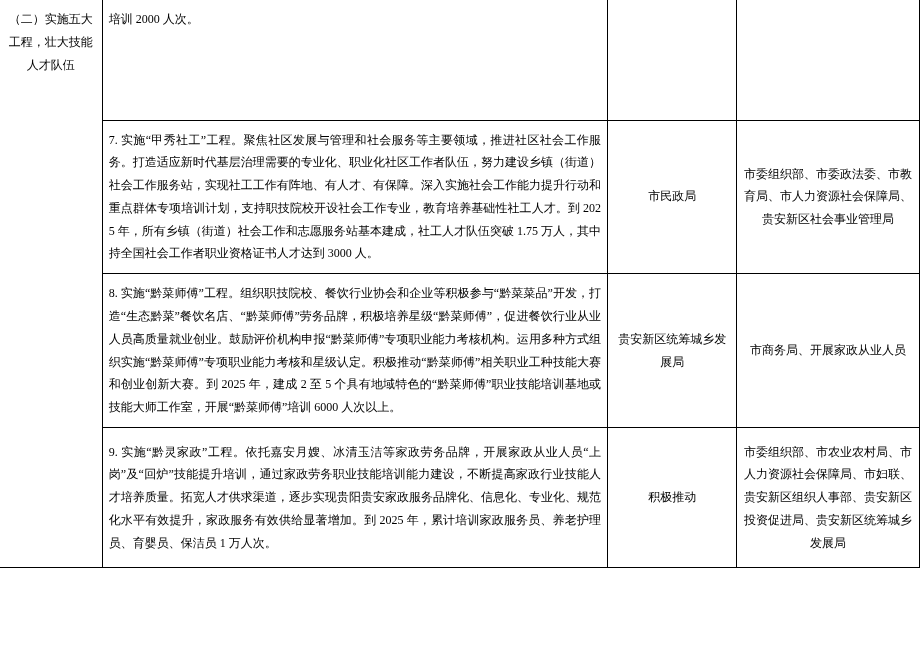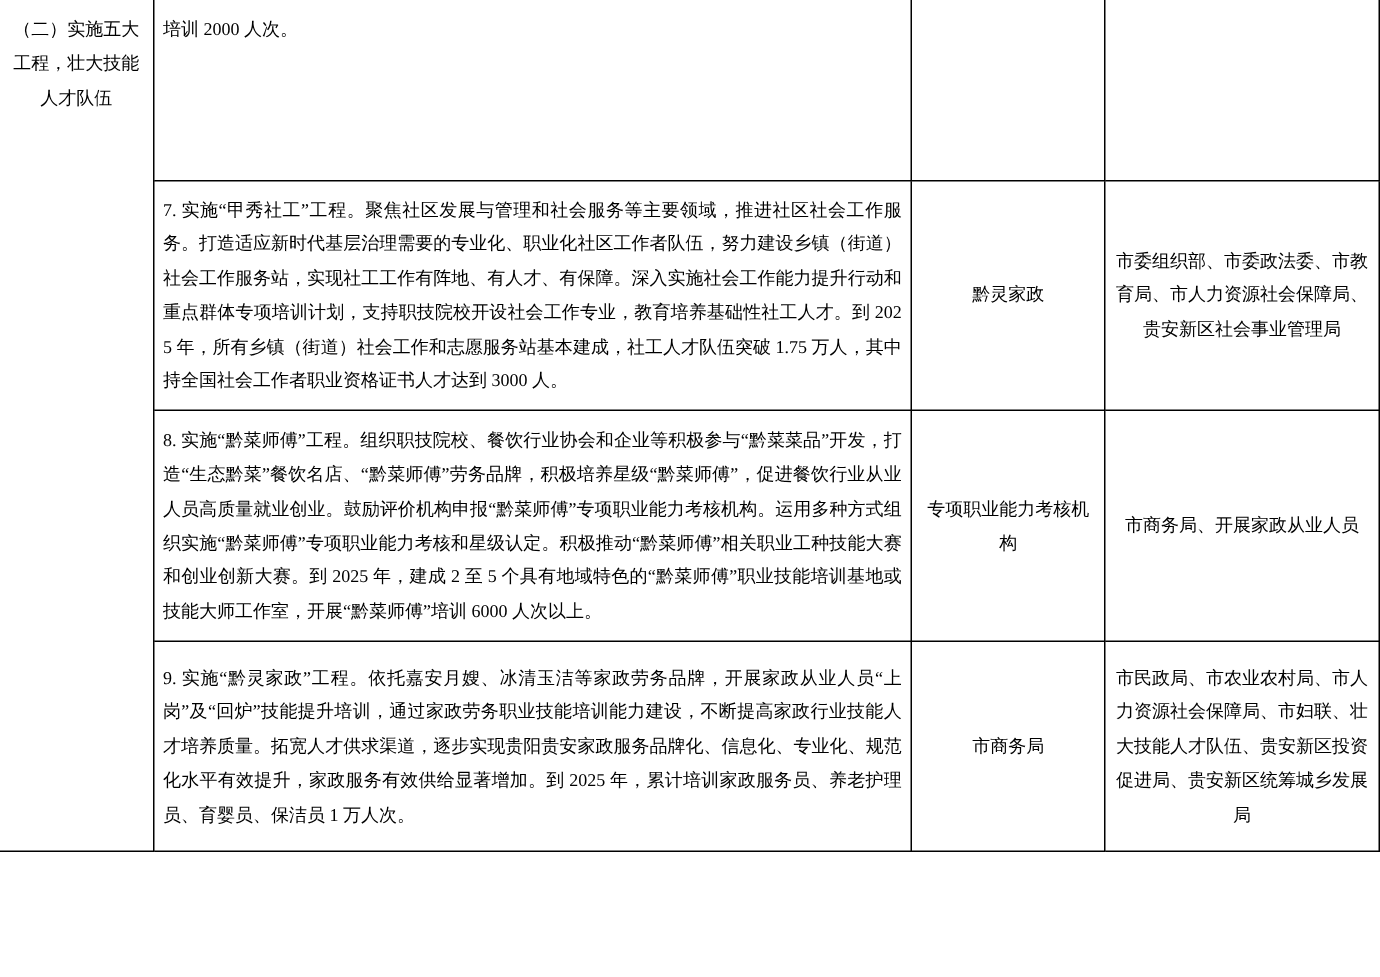--- a/index.html
+++ b/index.html
@@ -80,30 +80,30 @@
 
       <tr class="top-row">
         <td class="col-category" rowspan="4">（二）实施五大工程，壮大技能人才队伍</td>
         <td class="col-desc">培训 2000 人次。</td>
         <td class="col-dept1"></td>
         <td class="col-dept2"></td>
       </tr>
 
       <tr class="row7">
         <td class="col-desc">7. 实施“甲秀社工”工程。聚焦社区发展与管理和社会服务等主要领域，推进社区社会工作服务。打造适应新时代基层治理需要的专业化、职业化社区工作者队伍，努力建设乡镇（街道）社会工作服务站，实现社工工作有阵地、有人才、有保障。深入实施社会工作能力提升行动和重点群体专项培训计划，支持职技院校开设社会工作专业，教育培养基础性社工人才。到 2025 年，所有乡镇（街道）社会工作和志愿服务站基本建成，社工人才队伍突破 1.75 万人，其中持全国社会工作者职业资格证书人才达到 3000 人。</td>
-        <td class="col-dept1">黔灵家政</td>
+        <td class="col-dept1">市民政局</td>
         <td class="col-dept2">市委组织部、市委政法委、市教育局、市人力资源社会保障局、贵安新区社会事业管理局</td>
       </tr>
 
       <tr class="row8">
         <td class="col-desc">8. 实施“黔菜师傅”工程。组织职技院校、餐饮行业协会和企业等积极参与“黔菜菜品”开发，打造“生态黔菜”餐饮名店、“黔菜师傅”劳务品牌，积极培养星级“黔菜师傅”，促进餐饮行业从业人员高质量就业创业。鼓励评价机构申报“黔菜师傅”专项职业能力考核机构。运用多种方式组织实施“黔菜师傅”专项职业能力考核和星级认定。积极推动“黔菜师傅”相关职业工种技能大赛和创业创新大赛。到 2025 年，建成 2 至 5 个具有地域特色的“黔菜师傅”职业技能培训基地或技能大师工作室，开展“黔菜师傅”培训 6000 人次以上。</td>
-        <td class="col-dept1">专项职业能力考核机构</td>
+        <td class="col-dept1">贵安新区统筹城乡发展局</td>
         <td class="col-dept2">市商务局、开展家政从业人员</td>
       </tr>
 
       <tr class="row9">
         <td class="col-desc">9. 实施“黔灵家政”工程。依托嘉安月嫂、冰清玉洁等家政劳务品牌，开展家政从业人员“上岗”及“回炉”技能提升培训，通过家政劳务职业技能培训能力建设，不断提高家政行业技能人才培养质量。拓宽人才供求渠道，逐步实现贵阳贵安家政服务品牌化、信息化、专业化、规范化水平有效提升，家政服务有效供给显著增加。到 2025 年，累计培训家政服务员、养老护理员、育婴员、保洁员 1 万人次。</td>
-        <td class="col-dept1">市商务局</td>
-        <td class="col-dept2">市民政局、市农业农村局、市人力资源社会保障局、市妇联、壮大技能人才队伍、贵安新区投资促进局、贵安新区统筹城乡发展局</td>
+        <td class="col-dept1">积极推动</td>
+        <td class="col-dept2">市委组织部、市农业农村局、市人力资源社会保障局、市妇联、贵安新区组织人事部、贵安新区投资促进局、贵安新区统筹城乡发展局</td>
       </tr>
     </tbody>
   </table>
 </div>
 
 </body></html>

